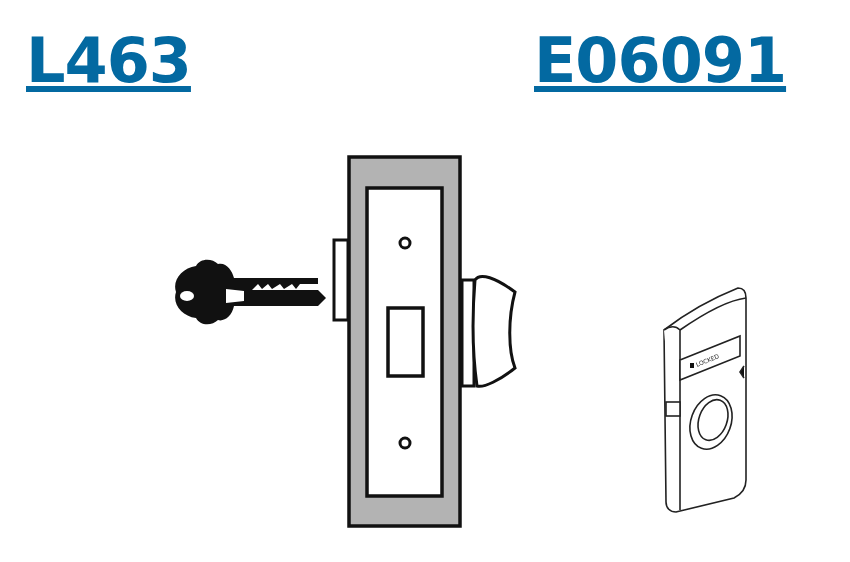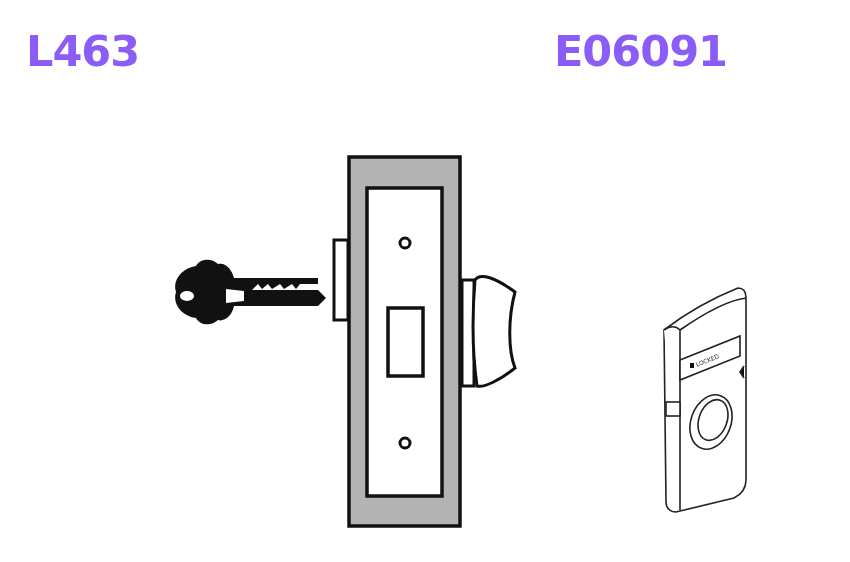--- a/index.html
+++ b/index.html
@@ -1,19 +1,19 @@
 <!DOCTYPE html>
 <html><head>
 <meta charset="utf-8">
 <style>
   html, body { margin:0; padding:0; background:#ffffff; }
   body { width:850px; height:562px; position:relative; overflow:hidden; font-family:"DejaVu Sans", sans-serif; }
-  .title { position:absolute; top:30px; font-family:"DejaVu Sans", sans-serif; font-weight:bold; font-size:43px; color:#8b5cf6; letter-spacing:-1px; line-height:1; }
+  .title { position:absolute; top:30px; font-family:"DejaVu Sans", sans-serif; font-weight:bold; font-size:62px; color:#0369a1; letter-spacing:-1px; line-height:1;text-decoration:underline; }
   #title-left { left:26px; }
-  #title-right { left:554px; }
+  #title-right { left:534px; }
   svg { position:absolute; left:0; top:0; }
 </style>
 </head>
 <body>
 
 <div class="title" id="title-left">L463</div>
 <div class="title" id="title-right">E06091</div>
 
 <svg width="850" height="562" viewBox="0 0 850 562">
 

